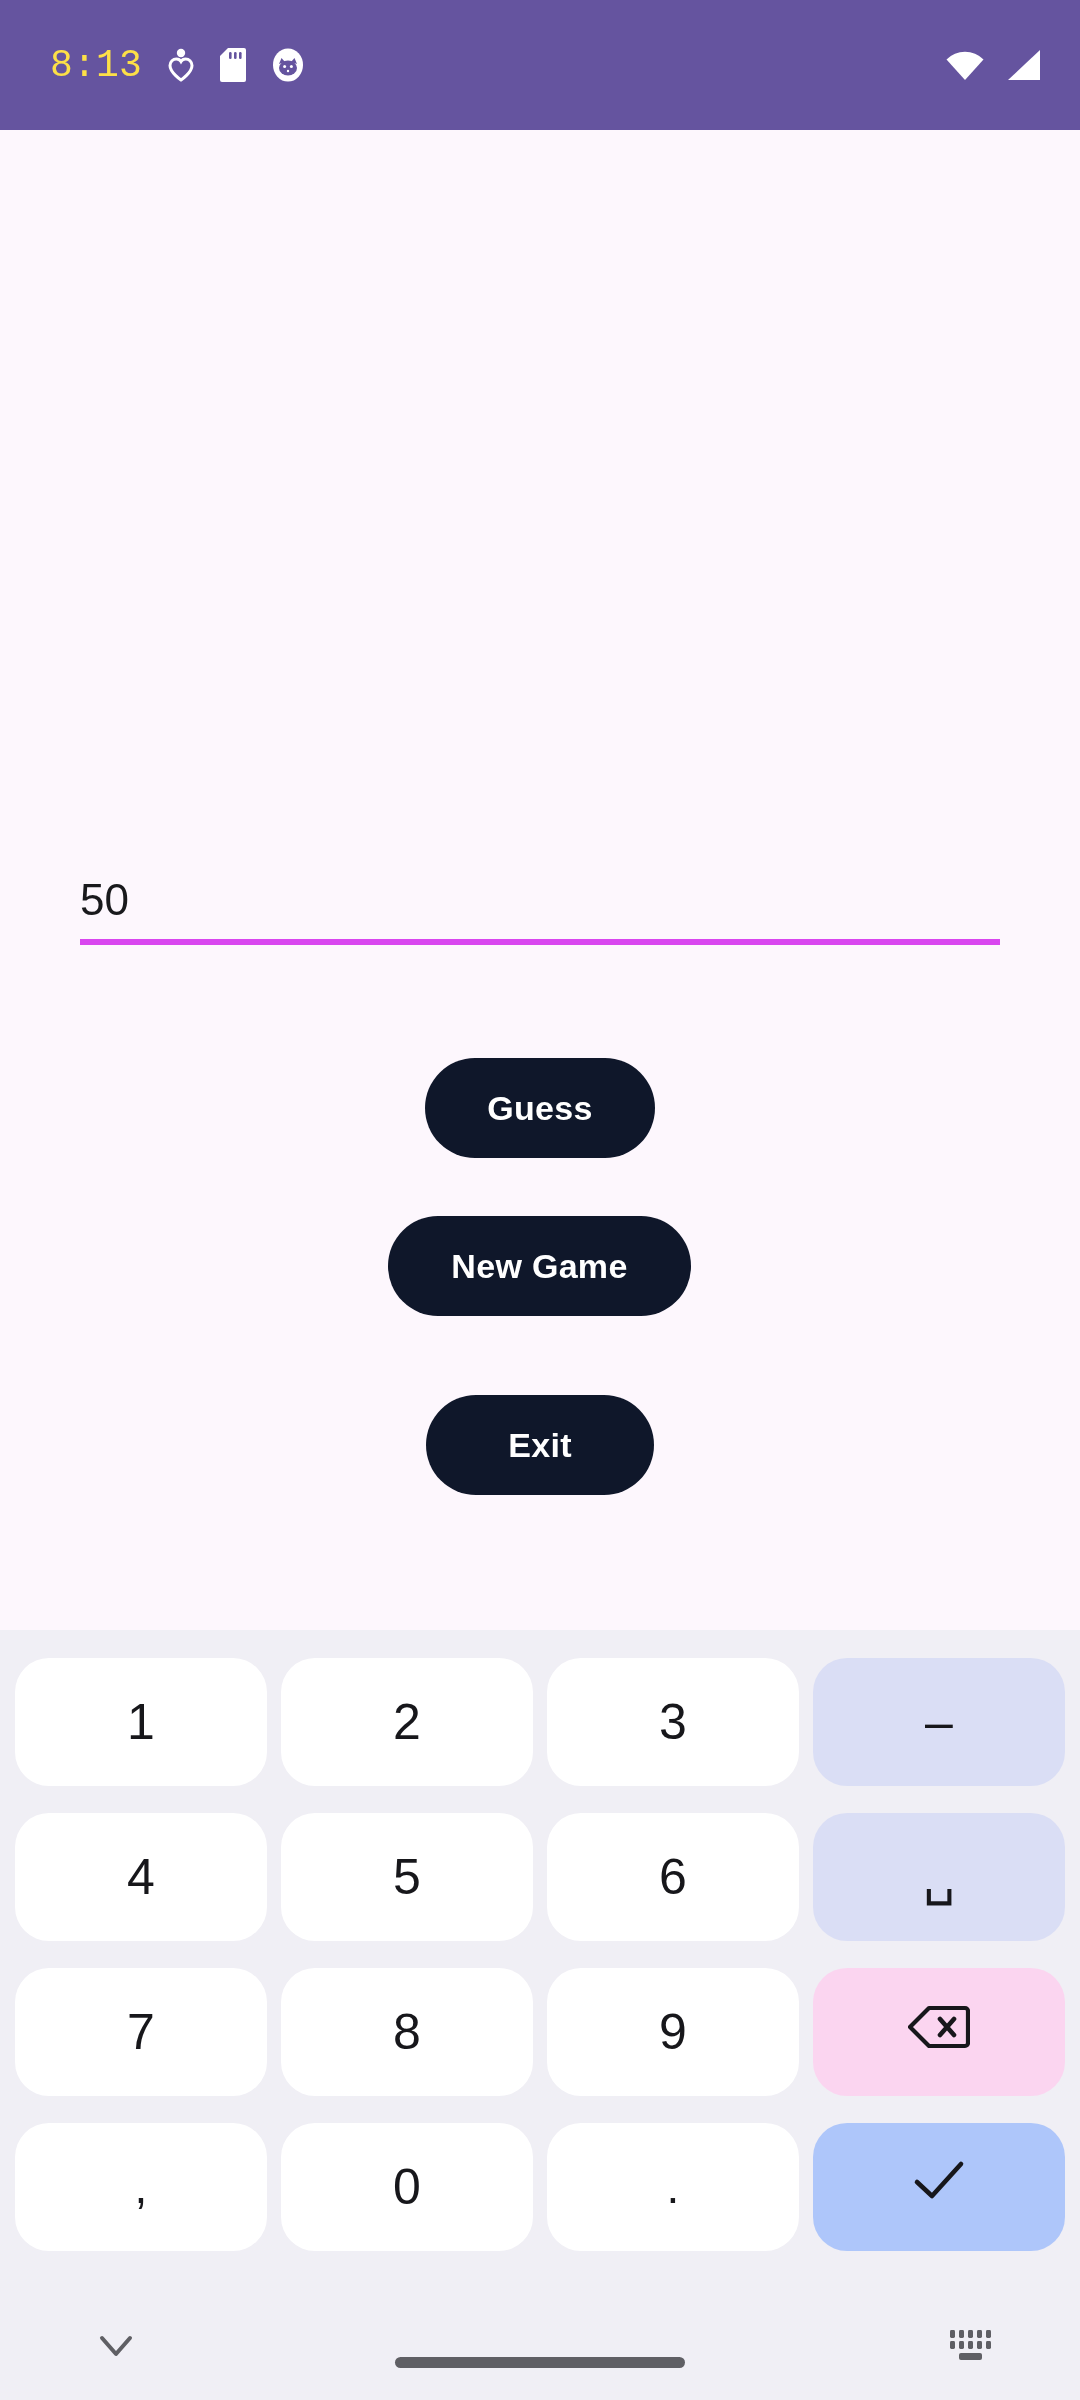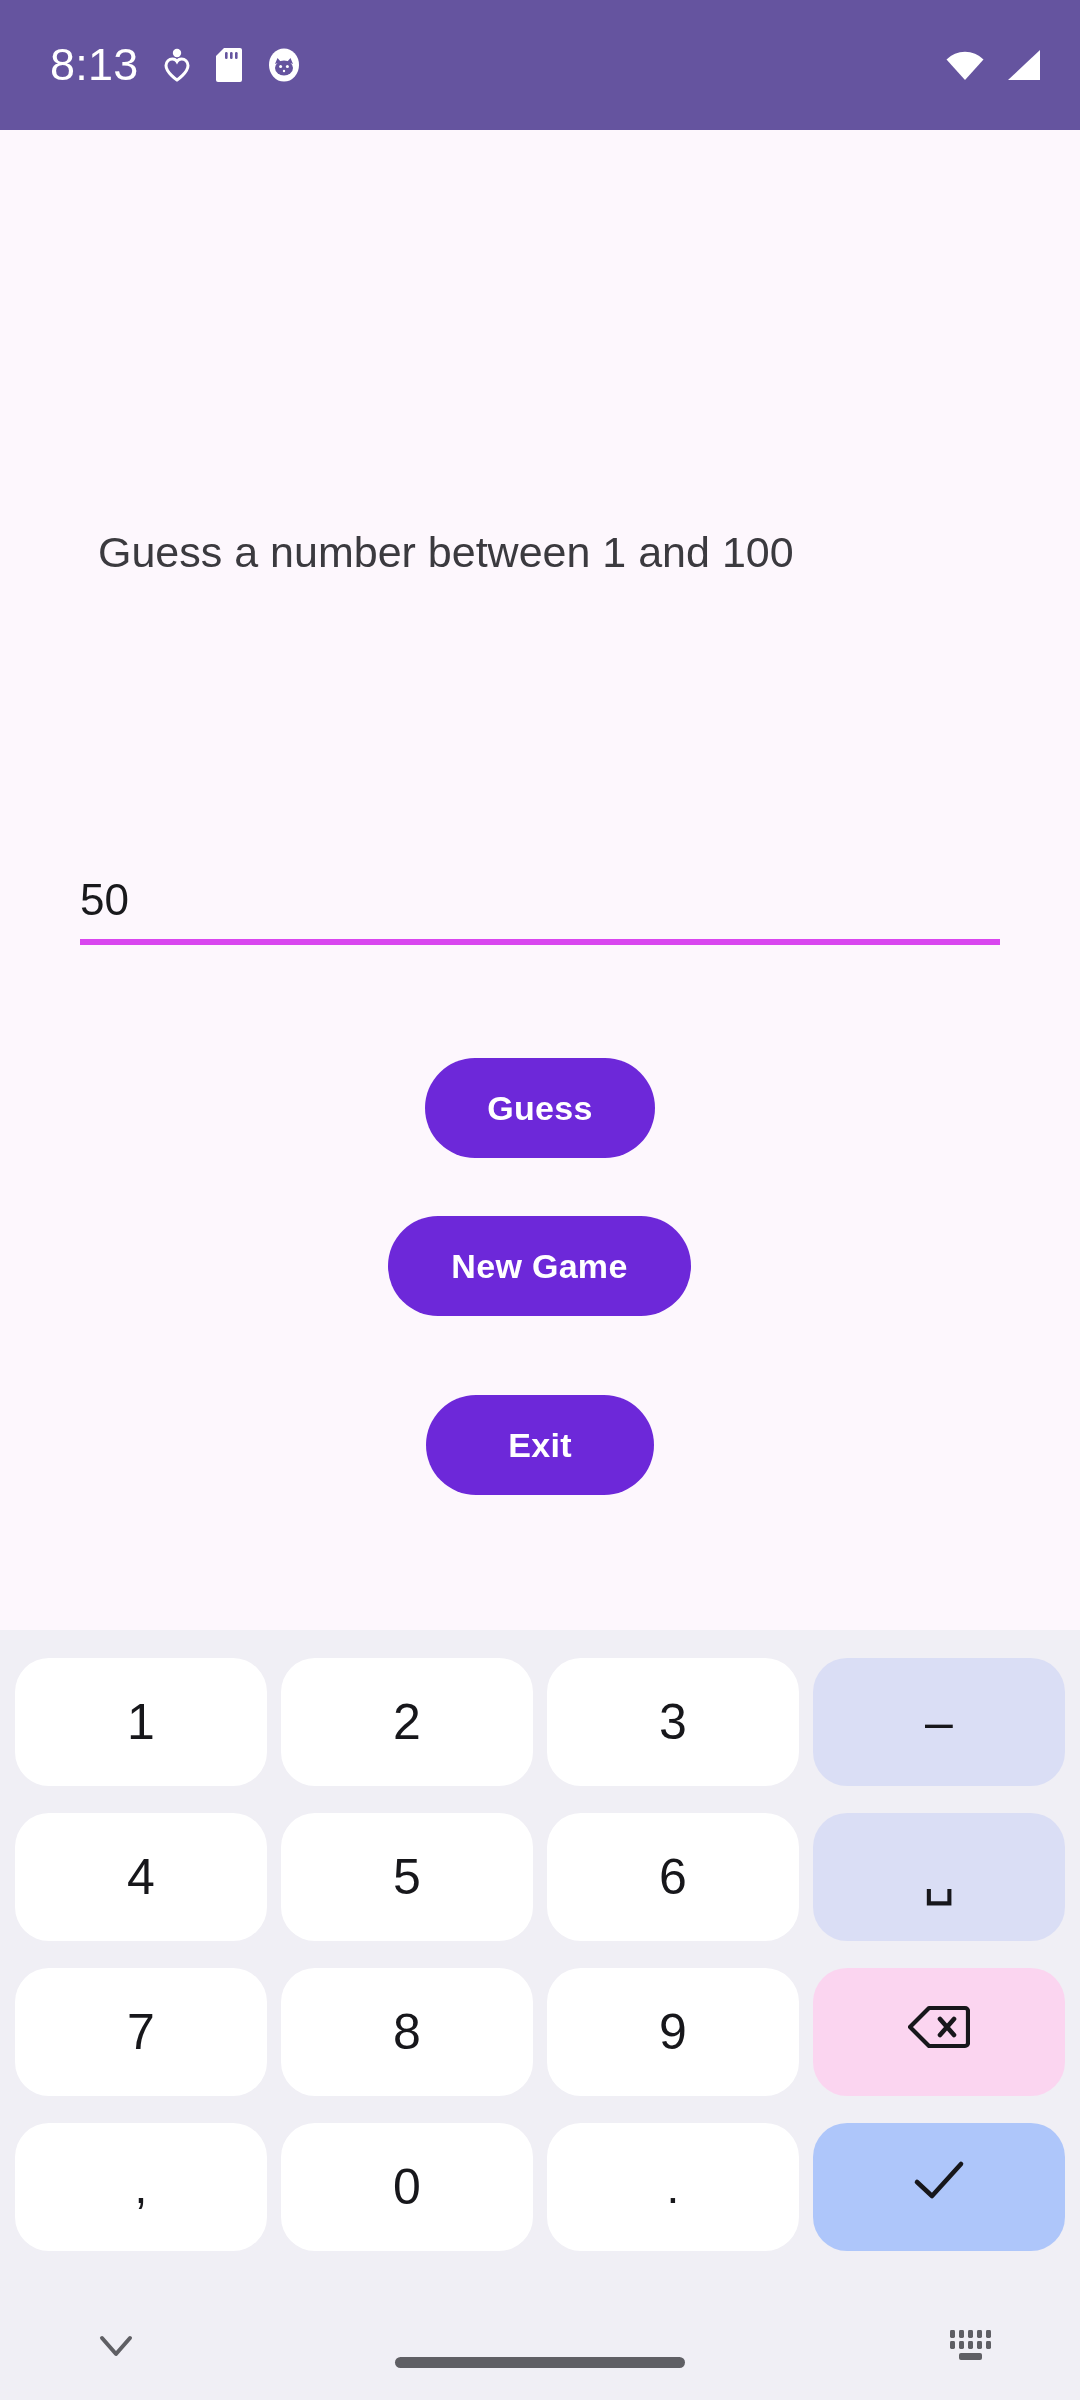--- a/index.html
+++ b/index.html
@@ -18,22 +18,22 @@
   
   #status-bar {
     position:absolute; left:0; top:0;
     width:1080px; height:130px;
     background:#65549F;
     display:flex; align-items:center;
     padding:0 38px 0 50px;
   }
   #status-left { display:flex; align-items:center; gap:26px; }
   #clock {
-    color:#ffffff; font-size:45px; letter-spacing:0.2px;
-    font-family:Liberation Sans, sans-serif;
+    color:#fde047; font-size:38px; letter-spacing:0.2px;
+    font-family:Liberation Mono, monospace;
   }
   .status-icon { display:flex; align-items:center; justify-content:center; }
   #status-right {
     margin-left:auto; display:flex; align-items:center; gap:18px;
   }
 
   
   #app-content {
     position:absolute; left:0; top:130px;
     width:1080px; height:1500px;
@@ -52,21 +52,21 @@
   #guess-input {
     width:100%; border:none; outline:none; background:transparent;
     font-size:44px; color:#19191C;
     font-family:"Liberation Sans", sans-serif;
     padding:0 0 14px 0;
     border-bottom:6px solid #d946ef;
   }
 
   .pill-button {
     position:absolute;
-    background:#6d28d9;
+    background:#0f172a;
     color:#FFFFFF;
     border:none;
     border-radius:999px;
     font-family:"Liberation Sans", sans-serif;
     font-size:34px;
     font-weight:bold;
     cursor:pointer;
     display:flex; align-items:center; justify-content:center;
     letter-spacing:0.3px;
   }
@@ -179,21 +179,20 @@
       <span class="status-icon">
         <svg width="38" height="34" viewBox="0 0 38 34">
           <path d="M36 2 L36 32 L4 32 Z" fill="#FFFFFF"></path>
         </svg>
       </span>
     </div>
   </div>
 
   <div id="app-content">
 
-    <div id="prompt-text">Guess a number between 1 and 100</div>
 
     <div id="guess-input-wrap">
       <input id="guess-input" type="text" value="50" style="">
     </div>
 
     <button class="pill-button" id="guess-button">Guess</button>
 
     <button class="pill-button" id="new-game-button">New Game</button>
 
     <button class="pill-button" id="exit-button">Exit</button>

